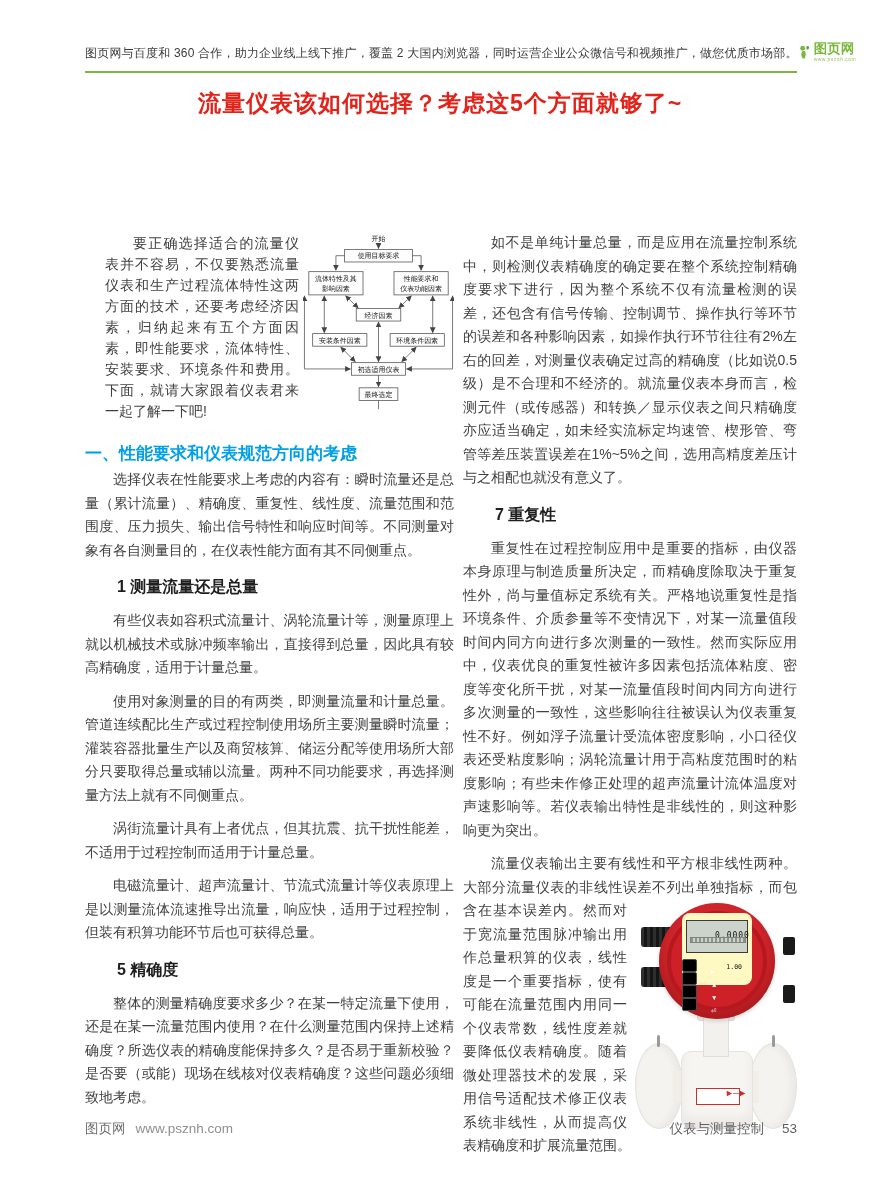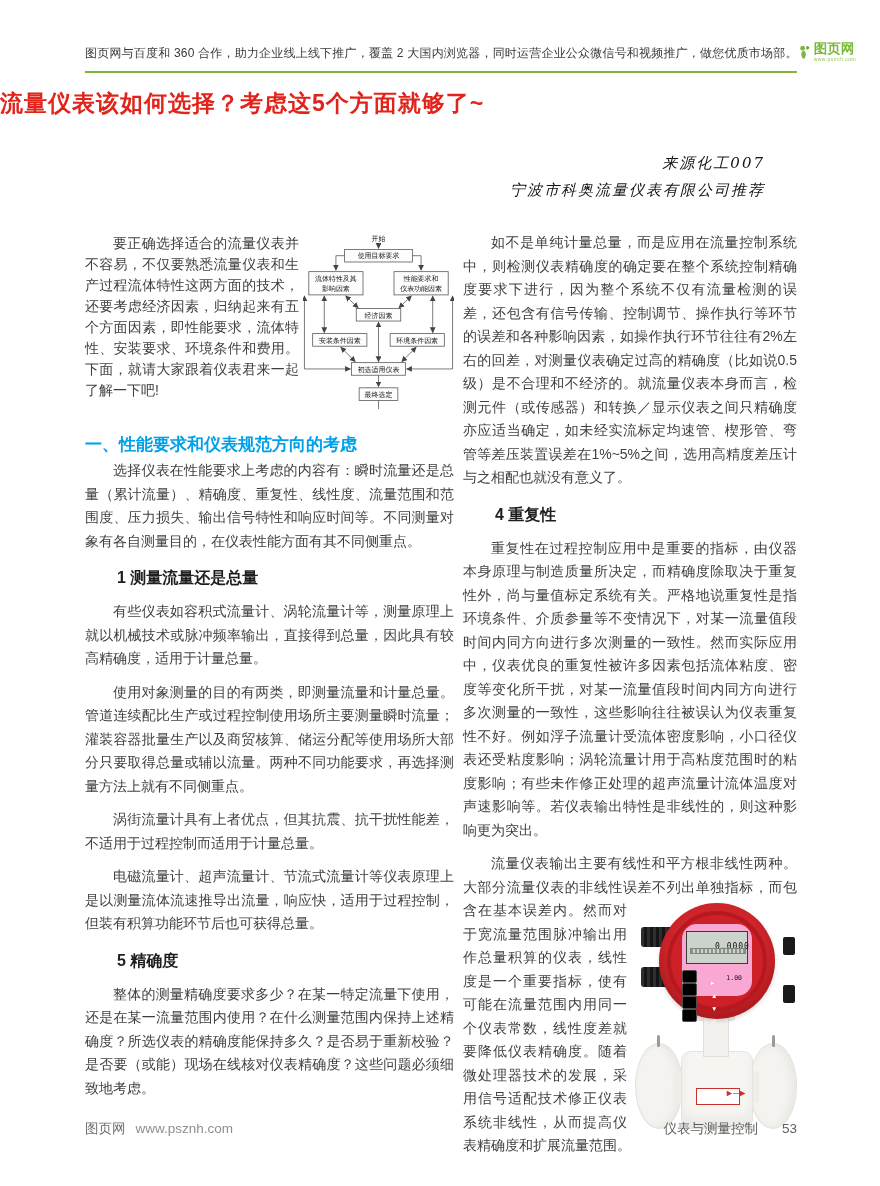--- a/index.html
+++ b/index.html
@@ -9,36 +9,36 @@
   
   .header{position:absolute;top:42px;left:85px;width:712px;display:flex;align-items:flex-end;
           justify-content:space-between;border-bottom:2px solid #7db53f;padding-bottom:9px;}
   .header-text{font-size:12px;color:#3a3a3a;letter-spacing:.2px;white-space:nowrap;}
   .logo{display:flex;align-items:center;gap:3px;}
   .logo-col{display:flex;flex-direction:column;line-height:1;}
   .logo-text{color:#7cb83e;font-weight:bold;font-size:13.5px;}
   .logo-sub{color:#9bc25e;font-size:5px;margin-top:1px;letter-spacing:.5px;}
 
   
-  .title{position:absolute;top:88px;left:0;width:880px;text-align:left;
+  .title{position:absolute;top:88px;left:0;width:880px;text-align:center;
          color:#e2231a;font-size:23px;font-weight:bold;letter-spacing:1px;}
   .source{position:absolute;top:150px;right:115px;text-align:right;
           font-family:"DejaVu Serif",serif;font-style:italic;font-size:15px;
           line-height:27px;color:#141414;letter-spacing:2px;}
 
   
   .columns{position:absolute;top:231px;left:85px;width:712px;display:flex;gap:9px;}
   .col-left{width:369px;}
   .col-right{width:334px;}
   .para{font-size:14px;line-height:23.5px;text-align:justify;text-indent:2em;
         margin:0 0 10px;color:#3f3f3f;}
   .section-head{font-size:17px;font-weight:bold;color:#00a0e9;margin:20px 0 3px;}
   .subhead{font-size:16px;font-weight:bold;color:#1e1e1e;margin:15px 0 11px;text-indent:2em;}
 
-  .intro-row{display:flex;gap:4px;}
+  .intro-row{display:flex;gap:4px;margin-left:20px;}
   .intro-text{width:214px;font-size:14px;line-height:21px;text-align:justify;
               text-indent:2em;color:#3f3f3f;margin:2px 0 0;}
   .flowchart{width:151px;flex:0 0 151px;}
   .flowchart svg{width:151px;height:182px;display:block;}
   .fc-box{fill:#fdfdfd;stroke:#555;stroke-width:.8;}
   .fc-line{stroke:#555;stroke-width:.8;fill:none;}
   .fc-text{fill:#111;font-size:7.2px;text-anchor:middle;
            font-family:"Liberation Sans","DejaVu Sans",sans-serif;}
 
   
@@ -66,38 +66,38 @@
              background-image:repeating-linear-gradient(90deg,#2e2e2e 0 3px,#151515 3px 6px);}
   .dev-gland-1{top:26px;}
   .dev-gland-2{top:66px;}
   .dev-tab{right:2px;width:12px;height:18px;background:#1a1a1a;border-radius:2px;}
   .dev-tab-1{top:36px;}
   .dev-tab-2{top:84px;}
   .dev-head{left:24px;top:2px;width:116px;height:116px;border-radius:50%;
             background:#d0262c;box-shadow:inset 0 -10px 16px rgba(100,0,0,.35),0 2px 4px rgba(0,0,0,.15);}
   .dev-ring{left:8px;top:8px;width:100px;height:100px;border-radius:50%;
             border:4px solid #b5181f;background:#cd2127;box-sizing:border-box;}
-  .dev-panel{left:23px;top:21px;width:70px;height:72px;border-radius:15px;background:#f9a8d4;}
+  .dev-panel{left:23px;top:10px;width:70px;height:72px;border-radius:8px;background:#fef9c3;}
   .dev-lcd{left:4px;top:7px;width:62px;height:33px;background:#ccd3cb;border:1px solid #3a3a3a;
            font-family:"DejaVu Sans Mono","Liberation Mono",monospace;color:#111;box-sizing:border-box;}
   .lcd-line1{position:static !important;font-size:8px;text-align:right;padding:3px 9px 0 0;letter-spacing:1px;}
   .lcd-bar{left:3px;top:16px;width:54px;height:4px;border:1px solid #7d857c;
            background:repeating-linear-gradient(90deg,#8b948a 0 2px,#ccd3cb 2px 4px);}
   .lcd-line2{position:static !important;font-size:6.5px;text-align:right;padding:8px 5px 0 0;}
   .dev-btns{left:0;top:46px;width:70px;display:flex;justify-content:center;gap:3px;position:absolute;}
   .dev-btn{position:static !important;width:13px;height:11px;background:#000;border:1px solid #4d4d4d;
            border-radius:2px;color:#fff;font-size:6.5px;display:flex;align-items:center;justify-content:center;}
 
   
   .footer{position:absolute;left:85px;top:1120px;width:712px;display:flex;
           justify-content:space-between;align-items:baseline;font-size:13.5px;color:#767676;}
   .footer-left{display:flex;gap:10px;align-items:baseline;}
   .footer-brand{color:#6d6d6d;}
   .footer-url{color:#8f8f8f;}
-  .footer-right{display:flex;gap:24px;align-items:baseline;color:#5f5f5f;}
+  .footer-right{display:flex;gap:18px;align-items:baseline;color:#5f5f5f;}
 </style>
 </head>
 <body>
 
 <div class="page">
 
   <div class="header">
     <span class="header-text">图页网与百度和 360 合作，助力企业线上线下推广，覆盖 2 大国内浏览器，同时运营企业公众微信号和视频推广，做您优质市场部。</span>
     <span class="logo">
       <svg width="13" height="16" viewBox="0 0 14 16">
@@ -107,24 +107,20 @@
       </svg>
       <span class="logo-col">
         <span class="logo-text">图页网</span>
         <span class="logo-sub">www.psznh.com</span>
       </span>
     </span>
   </div>
 
   <div class="title">流量仪表该如何选择？考虑这5个方面就够了~</div>
 
-  <div class="source">
-    <div>来源化工007</div>
-    <div>宁波市科奥流量仪表有限公司推荐</div>
-  </div>
 
   <div class="columns">
 
     <div class="col-left">
 
       <div class="intro-row">
         <p class="intro-text">要正确选择适合的流量仪表并不容易，不仅要熟悉流量仪表和生产过程流体特性这两方面的技术，还要考虑经济因素，归纳起来有五个方面因素，即性能要求，流体特性、安装要求、环境条件和费用。下面，就请大家跟着仪表君来一起了解一下吧!</p>
 
         <div class="flowchart">
           <svg viewBox="0 0 156 184">
@@ -187,21 +183,21 @@
       <p class="para">涡街流量计具有上者优点，但其抗震、抗干扰性能差，不适用于过程控制而适用于计量总量。</p>
       <p class="para">电磁流量计、超声流量计、节流式流量计等仪表原理上是以测量流体流速推导出流量，响应快，适用于过程控制，但装有积算功能环节后也可获得总量。</p>
 
       <div class="subhead">5 精确度</div>
       <p class="para">整体的测量精确度要求多少？在某一特定流量下使用，还是在某一流量范围内使用？在什么测量范围内保持上述精确度？所选仪表的精确度能保持多久？是否易于重新校验？是否要（或能）现场在线核对仪表精确度？这些问题必须细致地考虑。</p>
     </div>
 
     <div class="col-right">
       <p class="para">如不是单纯计量总量，而是应用在流量控制系统中，则检测仪表精确度的确定要在整个系统控制精确度要求下进行，因为整个系统不仅有流量检测的误差，还包含有信号传输、控制调节、操作执行等环节的误差和各种影响因素，如操作执行环节往往有2%左右的回差，对测量仪表确定过高的精确度（比如说0.5级）是不合理和不经济的。就流量仪表本身而言，检测元件（或传感器）和转换／显示仪表之间只精确度亦应适当确定，如未经实流标定均速管、楔形管、弯管等差压装置误差在1%~5%之间，选用高精度差压计与之相配也就没有意义了。</p>
 
-      <div class="subhead">4 重复性</div>
+      <div class="subhead">7 重复性</div>
       <p class="para">重复性在过程控制应用中是重要的指标，由仪器本身原理与制造质量所决定，而精确度除取决于重复性外，尚与量值标定系统有关。严格地说重复性是指环境条件、介质参量等不变情况下，对某一流量值段时间内同方向进行多次测量的一致性。然而实际应用中，仪表优良的重复性被许多因素包括流体粘度、密度等变化所干扰，对某一流量值段时间内同方向进行多次测量的一致性，这些影响往往被误认为仪表重复性不好。例如浮子流量计受流体密度影响，小口径仪表还受粘度影响；涡轮流量计用于高粘度范围时的粘度影响；有些未作修正处理的超声流量计流体温度对声速影响等。若仪表输出特性是非线性的，则这种影响更为突出。</p>
 
       <p class="para">
         <span>流量仪表输出主要有线性和平方根非线性两种。大部分流量仪表的非线性误差不列出单独指标，而包含在</span><span class="device-float">
           <span class="dev-flange dev-flange-l"></span>
           <span class="dev-flange dev-flange-r"></span>
           <span class="dev-bolt dev-bolt-l"></span>
           <span class="dev-bolt dev-bolt-r"></span>
           <span class="dev-pipe dev-pipe-l"></span>
           <span class="dev-pipe dev-pipe-r"></span>

